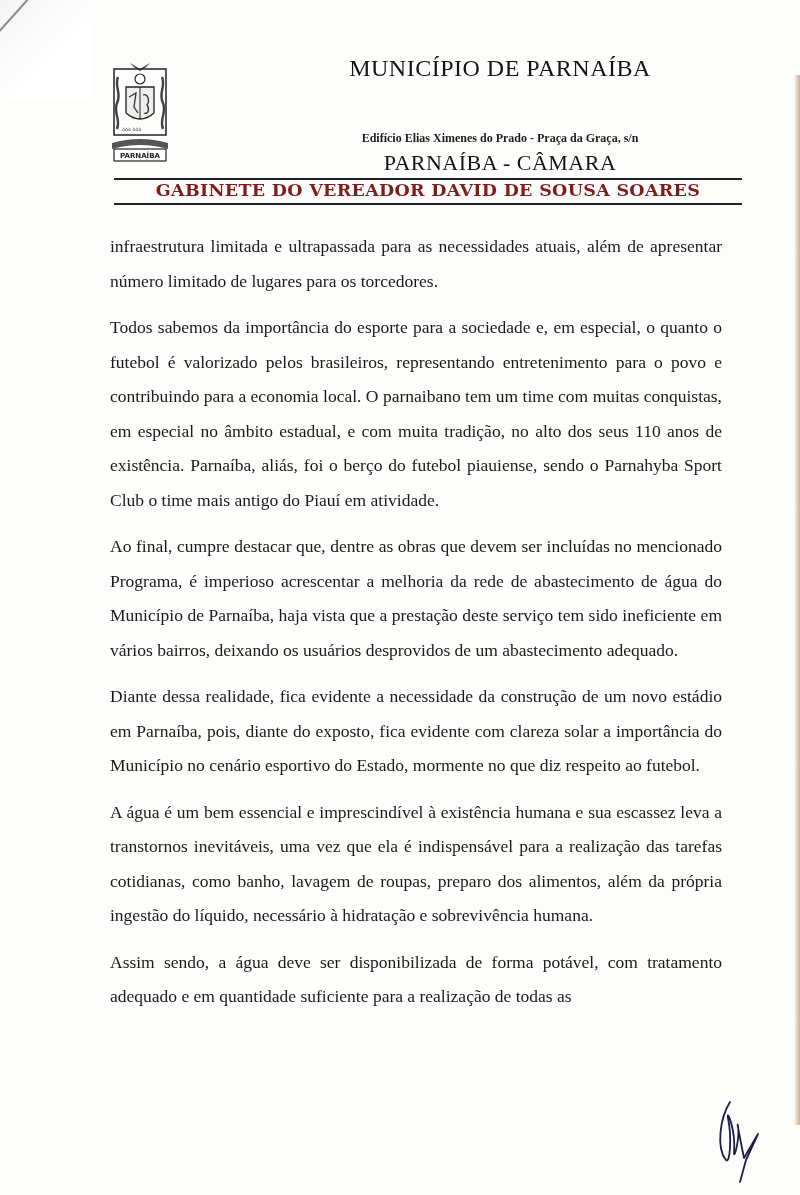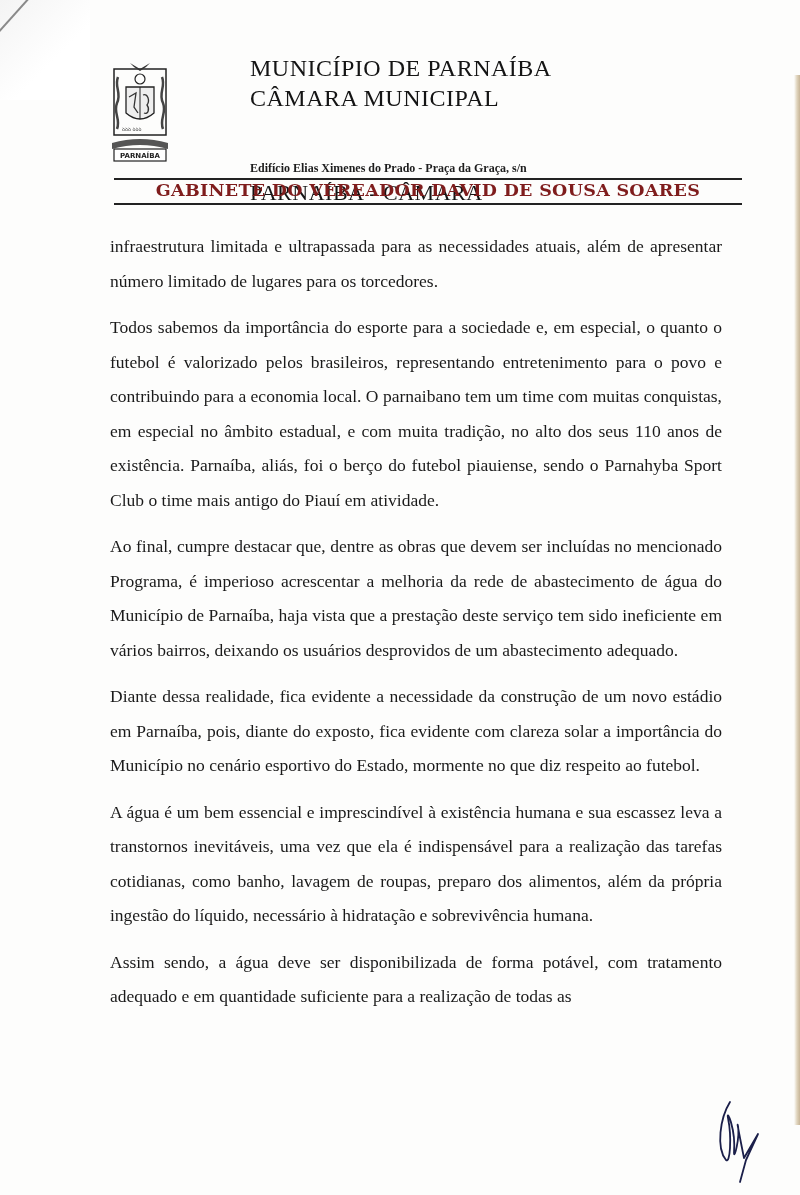--- a/index.html
+++ b/index.html
@@ -20,21 +20,21 @@
     }
     .right-edge {
       position: absolute; right: 0; top: 75px; width: 6px; height: 1050px;
       background: linear-gradient(90deg, rgba(255,255,255,0), #d8c9ac 50%, #b9a37e);
       opacity: 0.8;
     }
     .header { position: absolute; left: 105px; top: 45px; width: 640px; height: 160px; }
     .logo {
       position: absolute; left: 7px; top: 12px; width: 56px; height: 120px;
     }
-    .header-text { position: absolute; left: 145px; top: 8px; width: 500px; text-align: left; }
+    .header-text { position: absolute; left: 145px; top: 8px; width: 500px; text-align: center; }
     .h1 { font-size: 24px; line-height: 30px; letter-spacing: 0.5px; color: #141414; }
     .h2 { font-size: 24px; line-height: 30px; letter-spacing: 0.5px; color: #141414; }
     .h3 { font-size: 12px; line-height: 22px; font-weight: bold; color: #1d1d1d; margin-top: 44px; }
     .h4 { font-size: 22px; line-height: 28px; letter-spacing: 0.5px; color: #141414; }
     .rule-top { position: absolute; left: 114px; top: 178px; width: 628px; height: 2px; background: #222; }
     .gabinete {
       position: absolute; left: 114px; top: 179px; width: 628px; text-align: center;
       font-family: "DejaVu Serif", serif; font-weight: bold; font-size: 17.5px; line-height: 22px;
       letter-spacing: 0.3px; color: #7f1d1d;
     }
@@ -65,21 +65,20 @@
       <path d="M17 40 L24 36 L22 50 L26 56" fill="none" stroke="#333" stroke-width="1.3"></path>
       <path d="M31 38 C36 36,38 44,35 48 C38 52,36 58,32 56" fill="none" stroke="#333" stroke-width="1.3"></path>
       <text x="10" y="74" font-size="5" fill="#333" font-family="DejaVu Sans, sans-serif">ꝺꝺꝺ ꝺꝺꝺ</text>
       <path d="M0 86 Q28 78 56 86 L56 92 Q28 84 0 92 Z" fill="#555"></path>
       <rect x="2" y="92" width="52" height="12" fill="#fff" stroke="#222" stroke-width="1.2"></rect>
       <text x="28" y="101" font-size="7" text-anchor="middle" fill="#222" font-family="DejaVu Sans, sans-serif" font-weight="bold">PARNAÍBA</text>
     </svg>
 
     <div class="header-text">
       <div class="h1">MUNICÍPIO DE PARNAÍBA</div>
-      <div class="h2">CÂMARA MUNICIPAL</div>
       <div class="h3">Edifício Elias Ximenes do Prado - Praça da Graça, s/n</div>
       <div class="h4">PARNAÍBA - CÂMARA</div>
     </div>
   </div>
 
   <div class="rule-top"></div>
   <div class="gabinete">GABINETE DO VEREADOR DAVID DE SOUSA SOARES</div>
   <div class="rule-bottom"></div>
 
   <div class="body-text">

